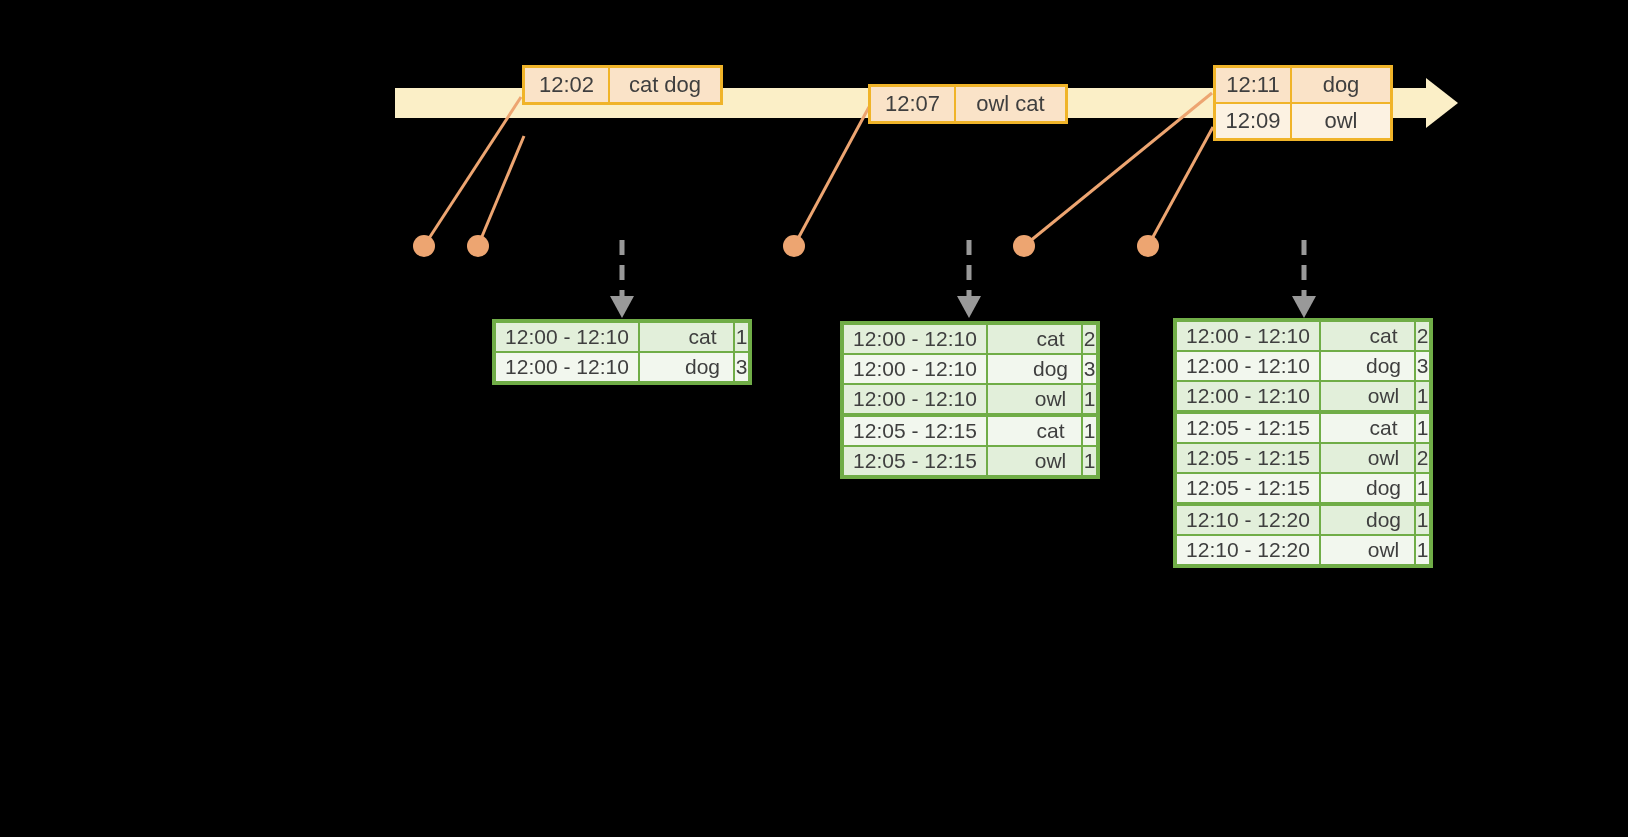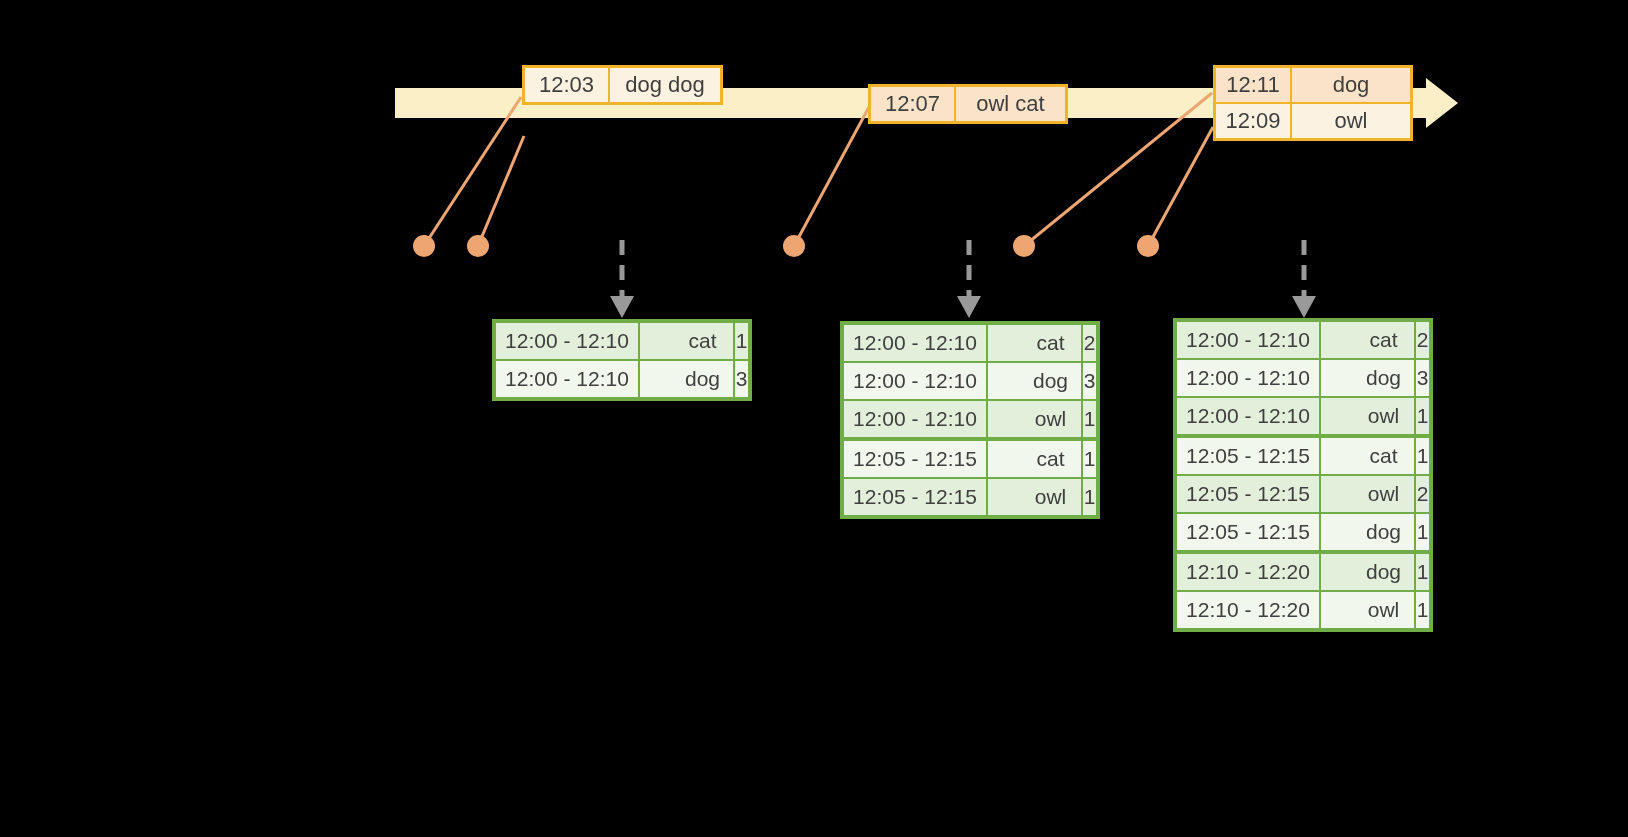--- a/index.html
+++ b/index.html
@@ -22,21 +22,21 @@
   .etable.narrow .time{width:74px;}
   .etable .r0 .cell{background:#FAE3C8;}
   .etable .r1 .cell{background:#FCF2E2;}
 
   
   .gtable{
     position:absolute;z-index:2;box-sizing:border-box;width:260px;
     border:4px solid #70AD47;background:#70AD47;
     display:flex;flex-direction:column;gap:2px;
   }
-  .grow{display:flex;gap:2px;height:36px;flex:none;}
+  .grow{display:flex;gap:2px;height:28px;flex:none;}
   .grow .cell{display:flex;align-items:center;justify-content:center;font-size:21px;}
   .grow .window{width:142px;flex:none;}
   .grow .word{width:61px;flex:none;padding-left:32px;}
   .grow .count{flex:1;}
   .gtable .r0 .cell{background:#E2EFDA;}
   .gtable .r1 .cell{background:#F2F7EE;}
   .grow.group-end{margin-bottom:2px;} 
 </style>
 </head>
 <body>
@@ -71,36 +71,36 @@
       <line x1="969" y1="240" x2="969" y2="298" stroke="#999999" stroke-width="5" stroke-dasharray="15 10"></line>
       <polygon points="957,296 981,296 969,318" fill="#999999"></polygon>
 
       <line x1="1304" y1="240" x2="1304" y2="298" stroke="#999999" stroke-width="5" stroke-dasharray="15 10"></line>
       <polygon points="1292,296 1316,296 1304,318" fill="#999999"></polygon>
     </g>
   </svg>
 
   <div class="etable" style="left:522px;top:65px;width:201px;">
 
-
-      <div class="erow r1">
-        <div class="cell time">12:03</div>
-        <div class="cell words">dog dog</div>
-      </div>
+      <div class="erow r0">
+        <div class="cell time">12:02</div>
+        <div class="cell words">cat dog</div>
+      </div>
+
     </div>
 
   <div class="etable" style="left:868px;top:84px;width:200px;">
 
       <div class="erow r0">
         <div class="cell time">12:07</div>
         <div class="cell words">owl cat</div>
       </div>
     </div>
 
-  <div class="etable narrow" style="left:1213px;top:65px;width:200px;justify-content:space-between;">
+  <div class="etable narrow" style="left:1213px;top:65px;width:180px;justify-content:space-between;">
 
       <div class="erow r0">
         <div class="cell time">12:11</div>
         <div class="cell words">dog</div>
       </div>
 
       <div class="erow r1">
         <div class="cell time">12:09</div>
         <div class="cell words">owl</div>
       </div>

